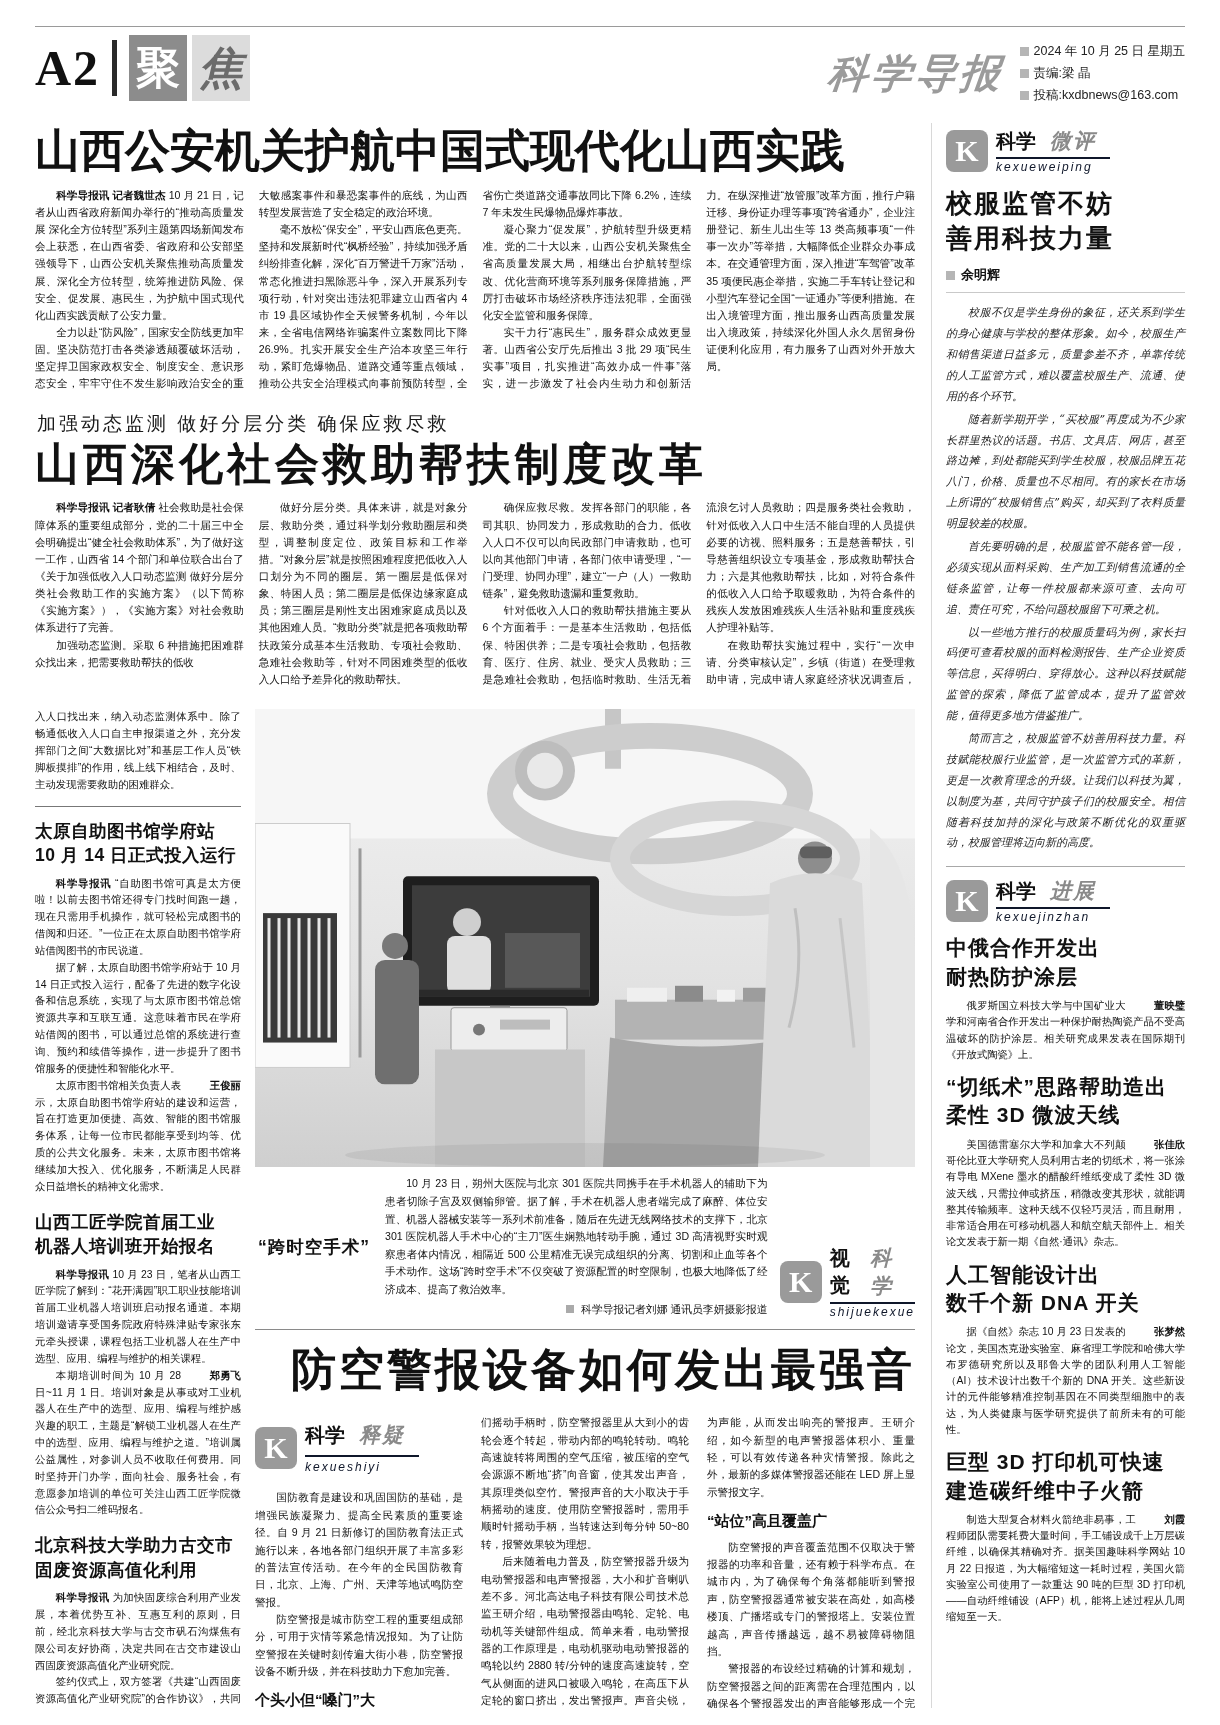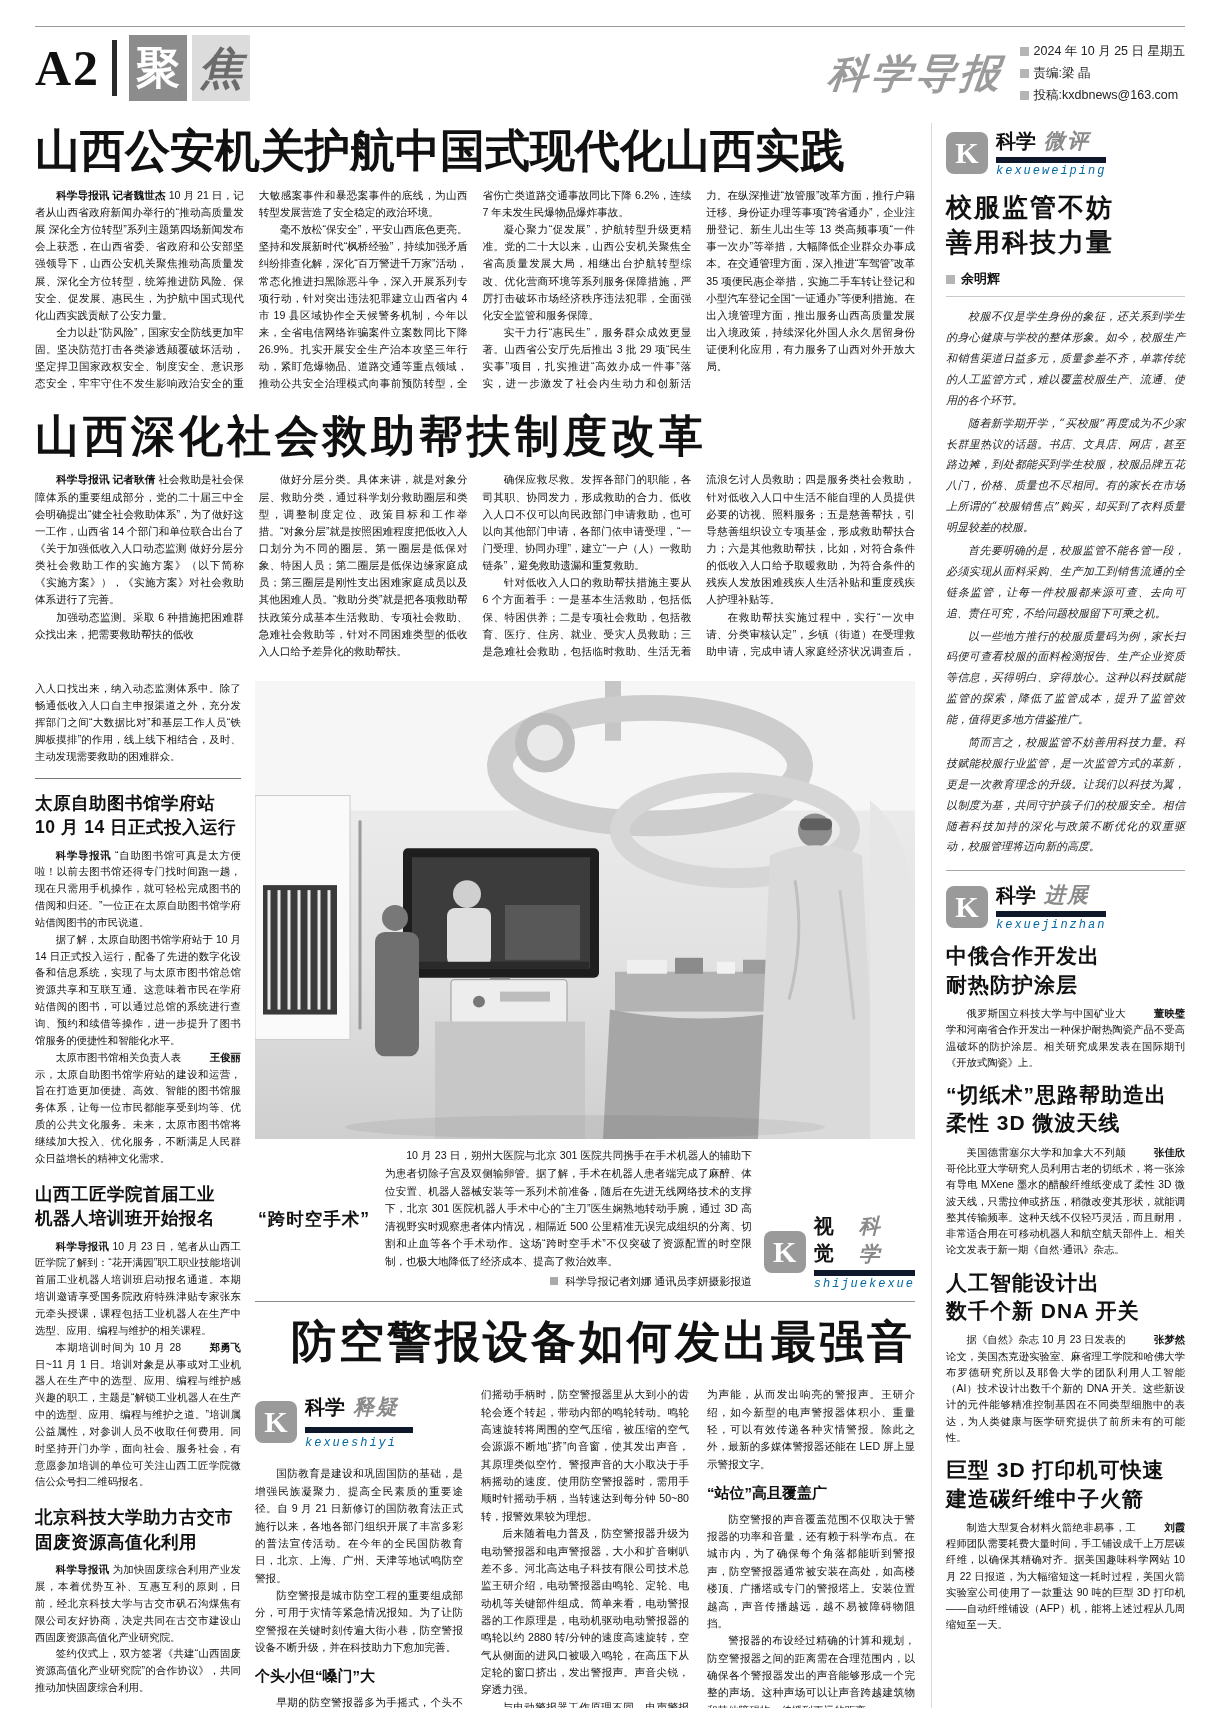--- a/index.html
+++ b/index.html
@@ -63,24 +63,24 @@
   .cap-credit { text-align:right; margin-top:3px; font-size:10.8px; }
   .cap-credit .sq { width:8px; height:8px; background:#aaa; margin-right:4px; }
   .cap-logo { flex:0 0 132px; align-self:flex-end; }
 
   
   .klogo { display:flex; align-items:center; gap:8px; }
   .kbox { width:42px; height:42px; flex:none; background:#9a9a9a; border-radius:8px; color:#fff;
           display:flex; align-items:center; justify-content:center;
           font-family:"Liberation Serif", serif; font-size:30px; font-weight:700; }
   .ktxt { display:flex; flex-direction:column; }
-  .ktxt .line1 { display:flex; align-items:baseline; gap:8px; border-bottom:6px solid #0f172a; padding:0 14px 2px 0; }
+  .ktxt .line1 { display:flex; align-items:baseline; gap:14px; border-bottom:2px solid #0f172a; padding:0 14px 2px 0; }
   .ktxt .b1 { font-size:20px; font-weight:900; color:#111; }
   .ktxt .b2 { font-size:21px; font-weight:700; color:#8a8a8a; font-family:"DejaVu Serif", serif; font-style:italic; letter-spacing:2px; }
-  .ktxt .pin { font-family:Liberation Mono, monospace; font-style:italic; color:#0369a1; font-size:12px; letter-spacing:2px; padding-top:1px; }
+  .ktxt .pin { font-family:Liberation Sans, sans-serif; font-style:italic; color:#0f172a; font-size:12px; letter-spacing:2px; padding-top:1px; }
 
   
   .ba { margin-top:8px; }
   .ba-headline { text-align:right; font-size:45px; font-weight:900; letter-spacing:3px; margin:10px 0 14px 0; }
   .ba-cols { column-count:3; column-gap:18px; font-size:10.6px; line-height:1.64; text-align:justify;
              height:352px; overflow:hidden; }
   .ba-cols .klogo { margin:4px 0 12px 0; }
 
   
   .rail .klogo { margin:4px 0 6px 0; }
@@ -138,20 +138,21 @@
         <div class="cols4">
             <p class="para"><b>科学导报讯 记者魏世杰 </b>10 月 21 日，记者从山西省政府新闻办举行的“推动高质量发展 深化全方位转型”系列主题第四场新闻发布会上获悉，在山西省委、省政府和公安部坚强领导下，山西公安机关聚焦推动高质量发展、深化全方位转型，统筹推进防风险、保安全、促发展、惠民生，为护航中国式现代化山西实践贡献了公安力量。</p>
             <p class="para">全力以赴“防风险”，国家安全防线更加牢固。坚决防范打击各类渗透颠覆破坏活动，坚定捍卫国家政权安全、制度安全、意识形态安全，牢牢守住不发生影响政治安全的重大敏感案事件和暴恐案事件的底线，为山西转型发展营造了安全稳定的政治环境。</p>
             <p class="para">毫不放松“保安全”，平安山西底色更亮。坚持和发展新时代“枫桥经验”，持续加强矛盾纠纷排查化解，深化“百万警进千万家”活动，常态化推进扫黑除恶斗争，深入开展系列专项行动，针对突出违法犯罪建立山西省内 4 市 19 县区域协作全天候警务机制，今年以来，全省电信网络诈骗案件立案数同比下降 26.9%。扎实开展安全生产治本攻坚三年行动，紧盯危爆物品、道路交通等重点领域，推动公共安全治理模式向事前预防转型，全省伤亡类道路交通事故同比下降 6.2%，连续 7 年未发生民爆物品爆炸事故。</p>
             <p class="para">凝心聚力“促发展”，护航转型升级更精准。党的二十大以来，山西公安机关聚焦全省高质量发展大局，相继出台护航转型综改、优化营商环境等系列服务保障措施，严厉打击破坏市场经济秩序违法犯罪，全面强化安全监管和服务保障。</p>
             <p class="para">实干力行“惠民生”，服务群众成效更显著。山西省公安厅先后推出 3 批 29 项“民生实事”项目，扎实推进“高效办成一件事”落实，进一步激发了社会内生动力和创新活力。在纵深推进“放管服”改革方面，推行户籍迁移、身份证办理等事项“跨省通办”，企业注册登记、新生儿出生等 13 类高频事项“一件事一次办”等举措，大幅降低企业群众办事成本。在交通管理方面，深入推进“车驾管”改革 35 项便民惠企举措，实施二手车转让登记和小型汽车登记全国“一证通办”等便利措施。在出入境管理方面，推出服务山西高质量发展出入境政策，持续深化外国人永久居留身份证便利化应用，有力服务了山西对外开放大局。</p>
           </div>
       </section>
 
       <section style="margin-top:12px;">
+        <div class="kicker">加强动态监测 做好分层分类 确保应救尽救</div>
         <h1 class="headline2">山西深化社会救助帮扶制度改革</h1>
         <div class="cols4 cols4-b">
             <p class="para"><b>科学导报讯 记者耿倩 </b>社会救助是社会保障体系的重要组成部分，党的二十届三中全会明确提出“健全社会救助体系”，为了做好这一工作，山西省 14 个部门和单位联合出台了《关于加强低收入人口动态监测 做好分层分类社会救助工作的实施方案》（以下简称《实施方案》），《实施方案》对社会救助体系进行了完善。</p>
             <p class="para">加强动态监测。采取 6 种措施把困难群众找出来，把需要救助帮扶的低收</p>
             <p class="para">做好分层分类。具体来讲，就是对象分层、救助分类，通过科学划分救助圈层和类型，调整制度定位、政策目标和工作举措。“对象分层”就是按照困难程度把低收入人口划分为不同的圈层。第一圈层是低保对象、特困人员；第二圈层是低保边缘家庭成员；第三圈层是刚性支出困难家庭成员以及其他困难人员。“救助分类”就是把各项救助帮扶政策分成基本生活救助、专项社会救助、急难社会救助等，针对不同困难类型的低收入人口给予差异化的救助帮扶。</p>
             <p class="para">确保应救尽救。发挥各部门的职能，各司其职、协同发力，形成救助的合力。低收入人口不仅可以向民政部门申请救助，也可以向其他部门申请，各部门依申请受理，“一门受理、协同办理”，建立“一户（人）一救助链条”，避免救助遗漏和重复救助。</p>
             <p class="para">针对低收入人口的救助帮扶措施主要从 6 个方面着手：一是基本生活救助，包括低保、特困供养；二是专项社会救助，包括教育、医疗、住房、就业、受灾人员救助；三是急难社会救助，包括临时救助、生活无着流浪乞讨人员救助；四是服务类社会救助，针对低收入人口中生活不能自理的人员提供必要的访视、照料服务；五是慈善帮扶，引导慈善组织设立专项基金，形成救助帮扶合力；六是其他救助帮扶，比如，对符合条件的低收入人口给予取暖救助，为符合条件的残疾人发放困难残疾人生活补贴和重度残疾人护理补贴等。</p>
             <p class="para">在救助帮扶实施过程中，实行“一次申请、分类审核认定”，乡镇（街道）在受理救助申请，完成申请人家庭经济状况调查后，对照低收入人口的认定条件分类审核认定。符合低保条件的，按规定程序纳入低保范围；无劳动能力、无生活来源、无法定义务人的，认定为特困人员，纳入特困人员救助供养范围；认定为低保边缘家庭成员或刚性支出困难家庭成员的，符合条件的分别给予医疗、教育、住房、就业等专项社会救助。目前，全省纳入低收入人口动态监测范围的共 132.1 万人。</p>
           </div>
       </section>

